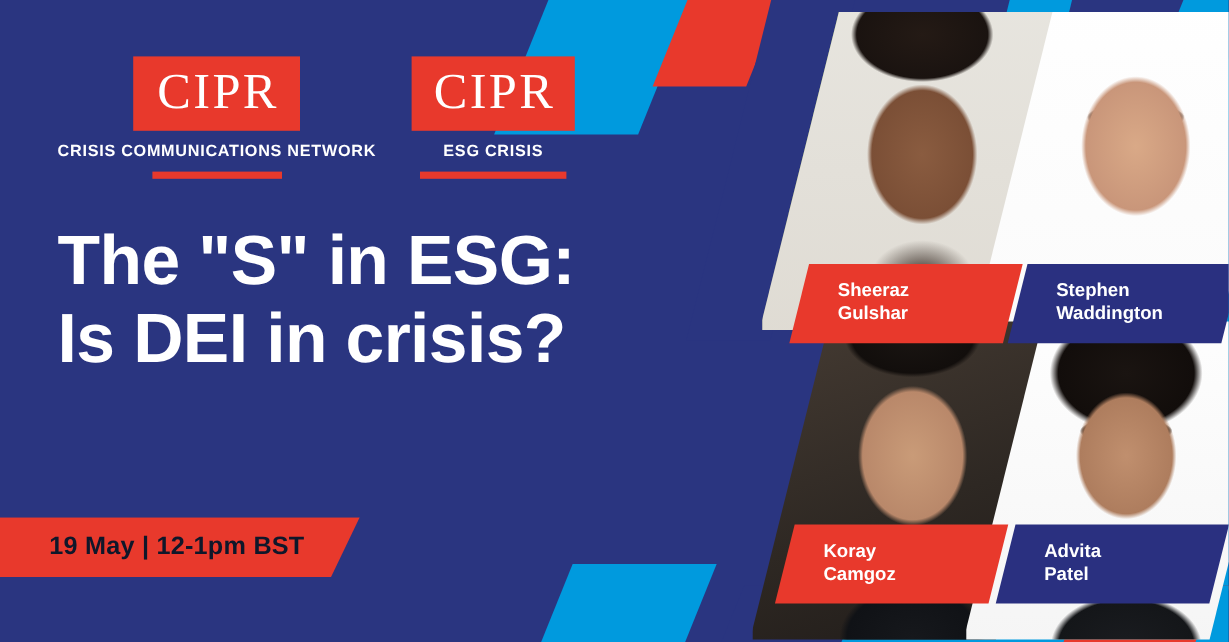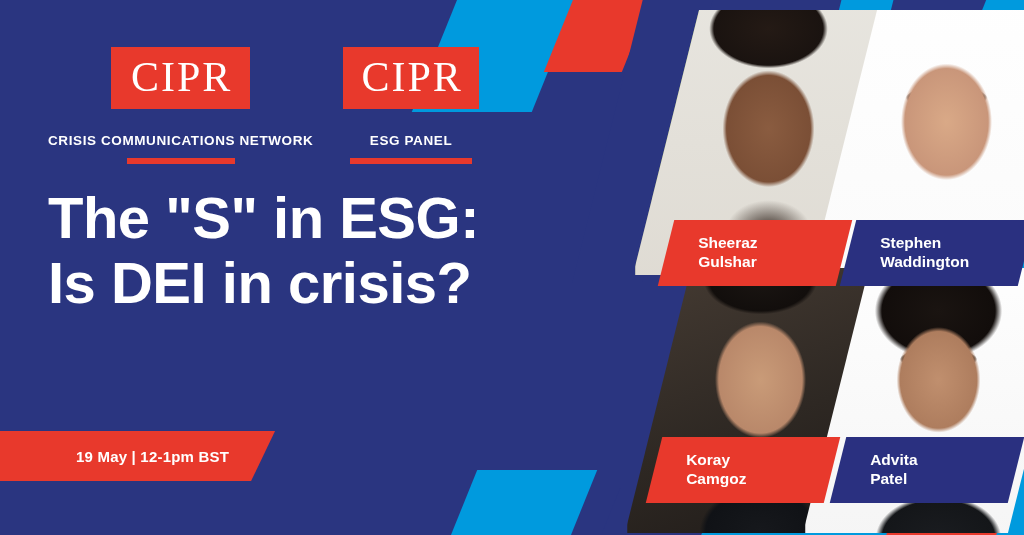--- a/index.html
+++ b/index.html
@@ -94,21 +94,21 @@
     padding: 9px 16px 11px 18px;
     font-weight: 400;
   }
   .logo-sub {
     color: #ffffff;
     font-size: 13.5px;
     font-weight: bold;
     letter-spacing: 0.6px;
     text-align: center;
     line-height: 1.25;
-    margin-top: 24px;
+    margin-top: 9px;
   }
   .logo-rule {
     margin-top: 8px;
     height: 6px;
     background: #e8392c;
     width: 100%;
   }
   .logo-block.primary .logo-mark { padding: 9px 18px 11px 20px; }
   .logo-block.primary .logo-rule { width: 108px; }
   .logo-block.panel .logo-rule { width: 122px; }
@@ -142,24 +142,24 @@
     top: 431px;
     height: 50px;
     background: #e8392c;
     padding-left: 20px;
     padding-right: 46px;
     display: flex;
     align-items: center;
     clip-path: polygon(0 0, 100% 0, calc(100% - 24px) 100%, 0 100%);
   }
   .date-banner span {
-    color: #ffffff;
-    font-size: 15px;
+    color: #0f172a;
+    font-size: 21px;
     font-weight: bold;
-    padding-left: 76px;
+    padding-left: 41px;
     letter-spacing: 0.2px;
   }
 
   
   .collage {
     position: absolute;
     left: 648px;
     top: 0;
     width: 376px;
     height: 535px;
@@ -268,21 +268,21 @@
   <div class="logos">
     <div class="logo-block primary">
       <div class="logo-mark">CIPR</div>
       <div class="logo-sub">CRISIS
 COMMUNICATIONS
 NETWORK</div>
       <div class="logo-rule"></div>
     </div>
     <div class="logo-block panel">
       <div class="logo-mark">CIPR</div>
-      <div class="logo-sub">ESG PANEL</div>
+      <div class="logo-sub">ESG CRISIS</div>
       <div class="logo-rule"></div>
     </div>
   </div>
 
   <div class="headline">The "S" in ESG:
 Is DEI in crisis?</div>
 
   <div class="date-banner">
     <span>19 May | 12-1pm BST</span>
   </div>

